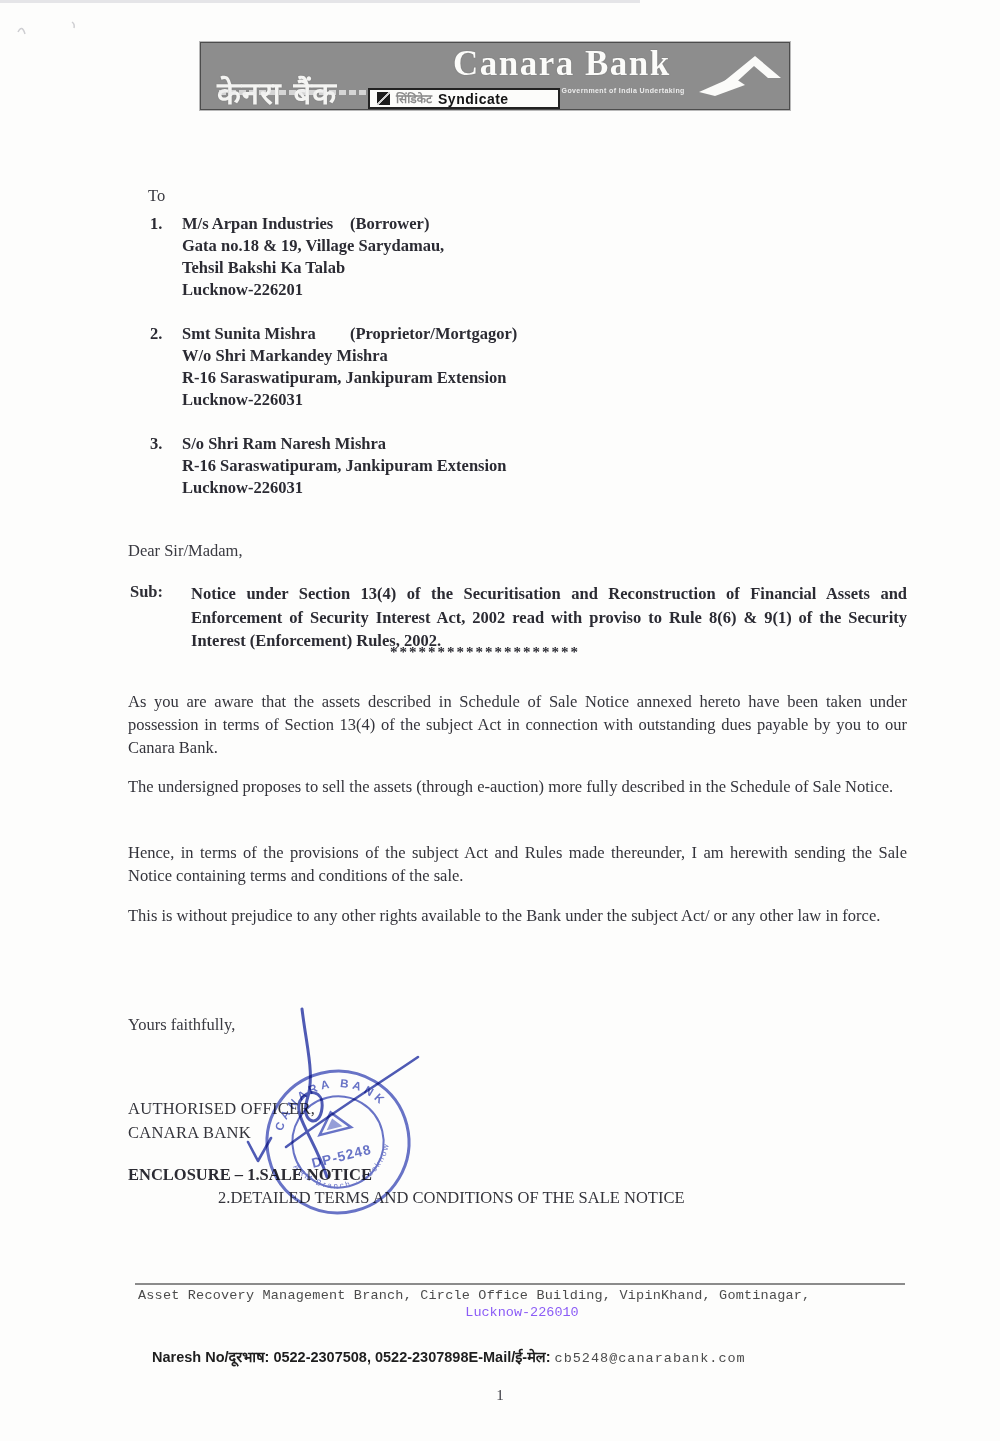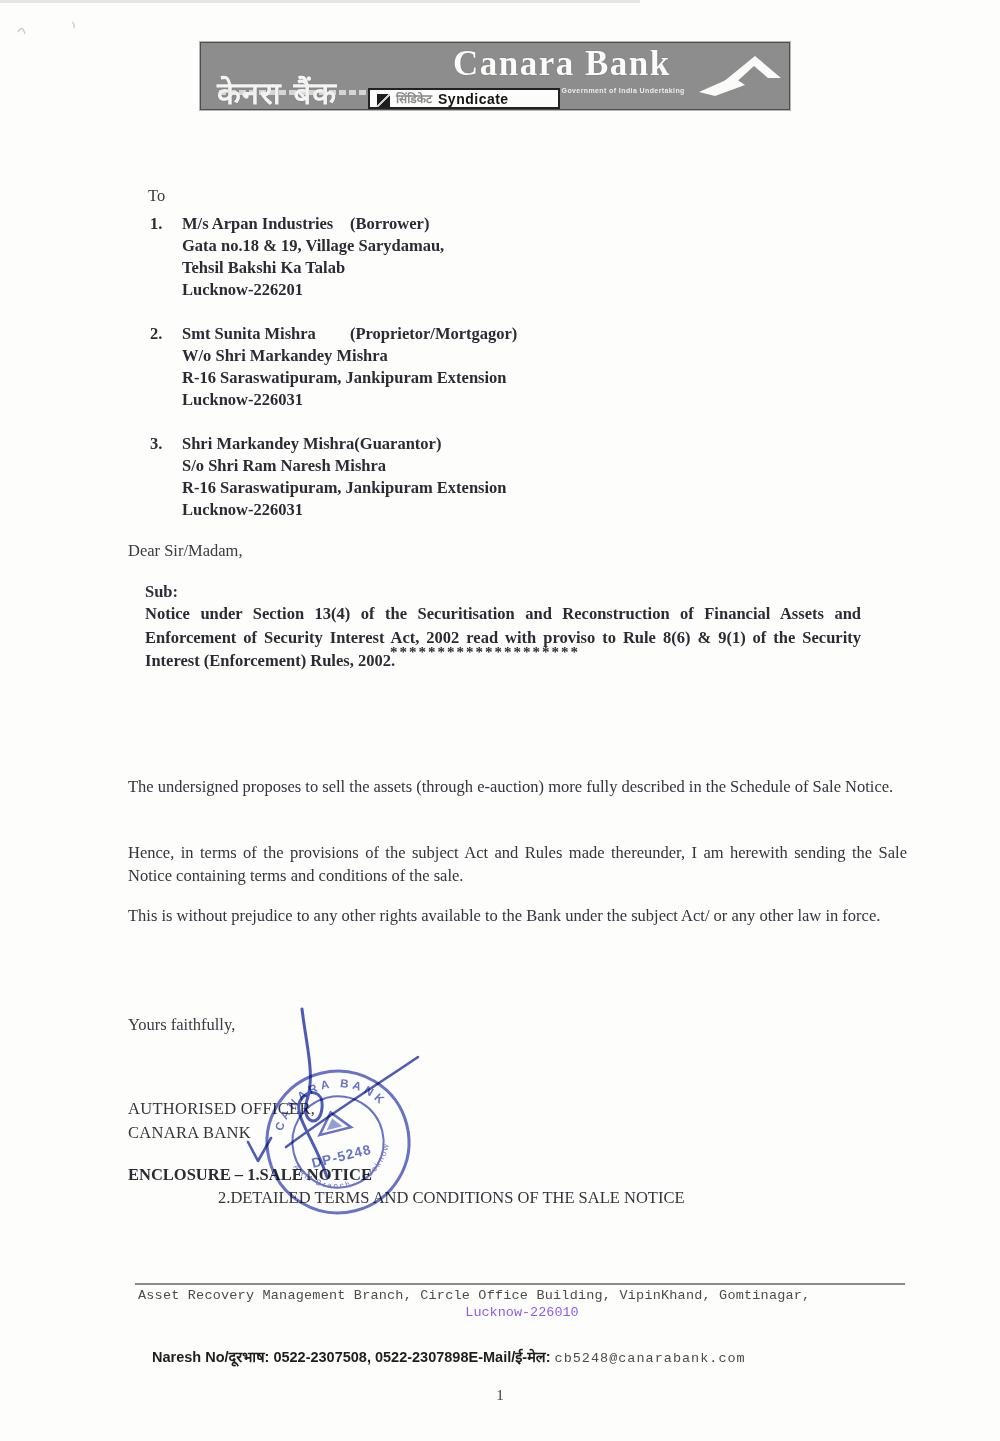--- a/index.html
+++ b/index.html
@@ -17,42 +17,42 @@
   .b-hindi{position:absolute;left:16px;top:4px;font-family:"DejaVu Sans",sans-serif;
     font-weight:bold;font-size:31px;color:#f4f4f2;letter-spacing:1px;text-shadow:0 0 1px #666;margin-top:24px;}
   .b-hindi-tag{position:absolute;left:18px;top:47px;width:160px;height:5px;opacity:.75;
     background:repeating-linear-gradient(90deg,#ededed 0 7px,transparent 7px 10px);}
   .b-en{position:absolute;left:252px;top:1px;font-family:"Liberation Serif",serif;
     font-weight:bold;font-size:35px;color:#fbfbf9;letter-spacing:1.5px;text-shadow:0 0 1px #555;}
   .b-en-tag{position:absolute;left:353px;top:44px;font-family:"Liberation Sans",sans-serif;
     font-weight:bold;font-size:7px;color:#ececec;letter-spacing:.4px;}
   .b-logo{position:absolute;right:6px;top:6px;}
   .synd{position:absolute;left:167px;top:45px;width:192px;height:21px;background:#fcfcfa;
-    border:2px solid #222;display:flex;align-items:flex-end;gap:6px;padding:0 7px;box-sizing:border-box;}
+    border:2px solid #222;display:flex;align-items:center;gap:6px;padding:0 7px;box-sizing:border-box;}
   .synd-glyph{width:13px;height:13px;background:#1d1d1d;flex:0 0 auto;
     background-image:linear-gradient(135deg,transparent 44%,#cfcfcf 44% 56%,transparent 56%);}
   .synd-hi{font-family:"DejaVu Sans",sans-serif;font-weight:bold;font-size:12px;color:#8a8a8a;}
   .synd-en{font-family:"Liberation Sans",sans-serif;font-weight:bold;font-size:14px;color:#151515;letter-spacing:.5px;}
 
   
   .refrow{position:absolute;left:130px;top:123px;width:716px;display:flex;justify-content:space-between;}
   .refrow span{font-weight:bold;font-size:17px;color:#2c2c34;}
 
   
   .to{position:absolute;left:128px;top:186px;font-size:16.5px;color:#3a3a41;margin-left:20px;}
   .recips{position:absolute;left:150px;top:213px;}
   .recipient{display:flex;margin-bottom:22px;font-weight:bold;font-size:16.5px;line-height:22px;color:#2b2b33;}
   .recipient .num{width:32px;flex:0 0 auto;}
   .recipient .name{display:inline-block;min-width:168px;}
   .recipient .role{display:inline-block;}
 
   .greet{position:absolute;left:128px;top:541px;font-size:16.5px;color:#3a3a41;}
 
   
-  .sub{position:absolute;left:145px;top:582px;display:flex;flex-direction:column;}
+  .sub{position:absolute;left:130px;top:582px;display:flex;}
   .sub .lbl{width:61px;flex:0 0 auto;font-weight:bold;font-size:16.5px;}
   .sub .txt{width:716px;font-weight:bold;font-size:16.5px;line-height:23.5px;text-align:justify;color:#2b2b33;}
   .stars{position:absolute;left:190px;top:644px;width:590px;text-align:center;
     font-weight:bold;font-size:15px;letter-spacing:2px;color:#2b2b33;}
 
   
   .para{position:absolute;left:128px;width:779px;font-size:16.5px;line-height:23px;
     text-align:justify;color:#34343b;}
   .p1{top:690px;} .p2{top:775px;} .p3{top:841px;} .p4{top:904px;}
 
@@ -125,36 +125,36 @@
       <div class="addr">
         <div><span class="name">Smt Sunita Mishra</span><span class="role">(Proprietor/Mortgagor)</span></div>
         <div>W/o Shri Markandey Mishra</div>
         <div>R-16 Saraswatipuram, Jankipuram Extension</div>
         <div>Lucknow-226031</div>
       </div>
     </div>
     <div class="recipient">
       <span class="num">3.</span>
       <div class="addr">
-        <div><span class="name">Shri Markandey Mishra</span><span class="role">(Guarantor)</span></div>
         <div>S/o Shri Ram Naresh Mishra</div>
         <div>R-16 Saraswatipuram, Jankipuram Extension</div>
         <div>Lucknow-226031</div>
       </div>
     </div>
   </div>
 
   <div class="greet">Dear Sir/Madam,</div>
 
   <div class="sub">
     <span class="lbl">Sub:</span>
     <span class="txt">Notice under Section 13(4) of the Securitisation and Reconstruction of Financial Assets and Enforcement of Security Interest Act, 2002 read with proviso to Rule 8(6) &amp; 9(1) of the Security Interest (Enforcement) Rules, 2002.</span>
   </div>
   <div class="stars">********************</div>
 
+  <div class="para p1">As you are aware that the assets described in Schedule of Sale Notice annexed hereto have been taken under possession in terms of Section 13(4) of the subject Act in connection with outstanding dues payable by you to our Canara Bank.</div>
   <div class="para p2">The undersigned proposes to sell the assets (through e-auction) more fully described in the Schedule of Sale Notice.</div>
   <div class="para p3">Hence, in terms of the provisions of the subject Act and Rules made thereunder, I am herewith sending the Sale Notice containing terms and conditions of the sale.</div>
   <div class="para p4">This is without prejudice to any other rights available to the Bank under the subject Act/ or any other law in force.</div>
 
   <div class="vale">Yours faithfully,</div>
 
   <div class="signblock">
     <div>AUTHORISED OFFICER,</div>
     <div>CANARA BANK</div>
   </div>

